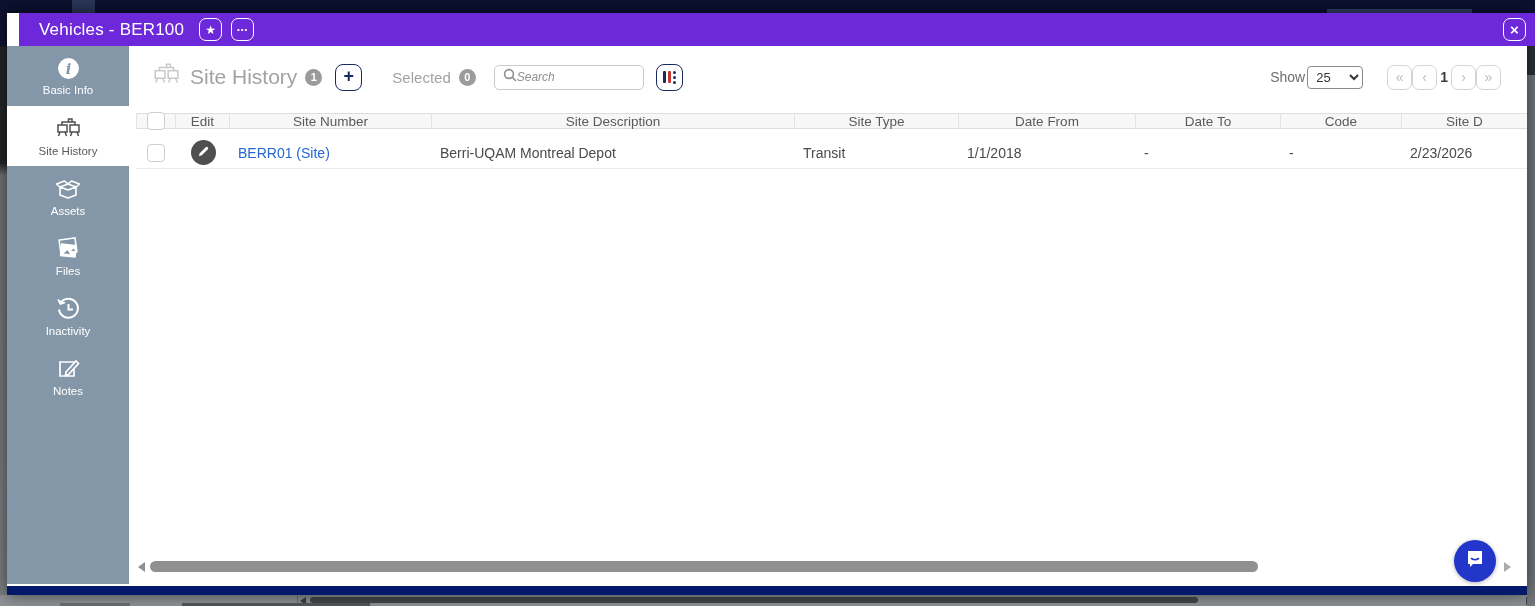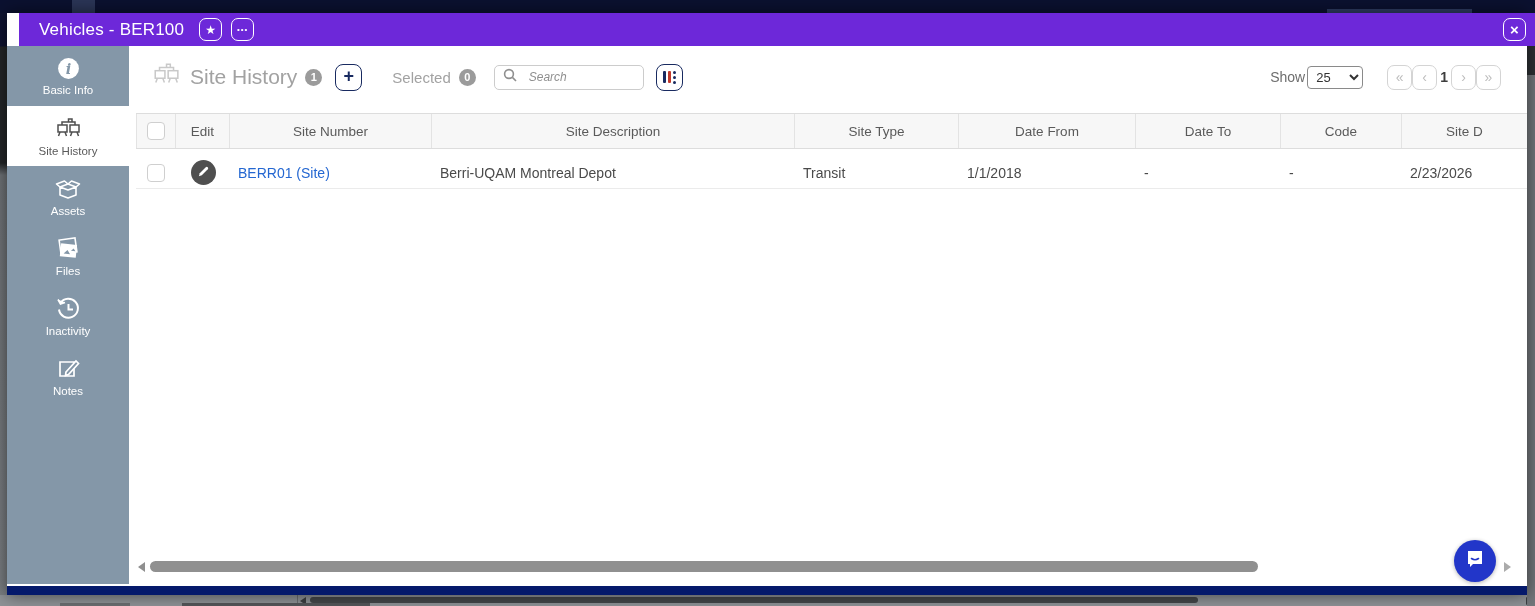--- a/index.html
+++ b/index.html
@@ -47,42 +47,42 @@
   
   .list-header { position:absolute; left:145px; top:46px; height:36px; display:flex; align-items:center; }
   .h-title { font-size:21px; color:#a2a2a2; margin-left:10px; font-weight:400; }
   .badge { width:17px; height:17px; border-radius:50%; background:#9b9b9b; color:#fff; font-size:11px;
            font-weight:bold; display:flex; align-items:center; justify-content:center; margin-left:8px; }
   .add-btn { width:27px; height:27px; border:1.6px solid #182a60; border-radius:8px; background:#fff; color:#182a60;
              font-size:18px; font-weight:bold; margin-left:13px; display:flex; align-items:center; justify-content:center;
              cursor:pointer; padding-bottom:2px; }
   .selected-lbl { margin-left:30px; color:#a2a2a2; font-size:15px; }
   .search-box { margin-left:18px; width:150px; height:25px; border:1px solid #ccc; border-radius:5px;
-                display:flex; align-items:center; padding:0 8px; gap:12px; background:#fff; }
+                display:flex; align-items:center; padding:0 8px; gap:0; background:#fff; }
   .search-box input { border:none; outline:none; width:100%; font-size:12px; color:#555; font-family:inherit; }
   .search-box input::placeholder { font-style:italic; color:#8f8f8f; }
   .col-btn { margin-left:12px; width:27px; height:27px; border:1.6px solid #182a60; border-radius:8px; background:#fff;
              display:flex; align-items:center; justify-content:center; gap:2px; cursor:pointer; }
   .col-btn .bar { width:3px; height:12px; background:#182a60; border-radius:1px; }
   .col-btn .bar.red { background:#c0392b; }
   .col-btn .dots { display:flex; flex-direction:column; gap:2px; }
   .col-btn .dots i { width:3px; height:3px; background:#182a60; border-radius:50%; }
 
   .header-right { position:absolute; right:26px; top:46px; height:36px; display:flex; align-items:center; gap:0; }
   .show-lbl { color:#6e6e6e; font-size:14px; margin-right:2px; }
   .page-size { width:56px; height:23px; font-size:13px; border:1px solid #8a8a8a; border-radius:4px;
                padding-left:4px; font-family:inherit; color:#333; background:#fff; }
   .pg-btn { width:25px; height:25px; border:1px solid #d4d4d4; border-radius:7px; background:#fff; color:#bdbdbd;
             font-size:14px; display:flex; align-items:center; justify-content:center; cursor:pointer; }
   .pg-first { margin-left:24px; }
   .pg-num { font-size:14px; font-weight:bold; color:#3d3d3d; margin:0 3px; }
 
   
   .table { position:absolute; left:129px; top:100px; width:1391px; }
-  .thead { display:flex; height:36px; background:#f7f7f7; border-top:1px solid #ddd; border-bottom:1px solid #ddd;text-align:center; }
+  .thead { display:flex; height:16px; background:#f7f7f7; border-top:1px solid #ddd; border-bottom:1px solid #ddd;text-align:center; }
   .th { display:flex; align-items:center; justify-content:center; font-size:13.5px; color:#5a5a5a;
         border-right:1px solid #e3e3e3; }
   .th:first-child { border-left:1px solid #e3e3e3; }
   .tr { display:flex; height:40px; align-items:center; border-bottom:1px solid #ebebeb;
         font-size:14px; color:#4a4a4a; }
   .td { padding-left:8px; display:flex; align-items:center; overflow:hidden; white-space:nowrap;margin-top:8px; }
   .w-check { width:40px; justify-content:center; padding:0; }
   .w-edit  { width:54px; justify-content:center; padding:0; }
   .w-sn    { width:202px; }
   .w-sd    { width:363px; }

